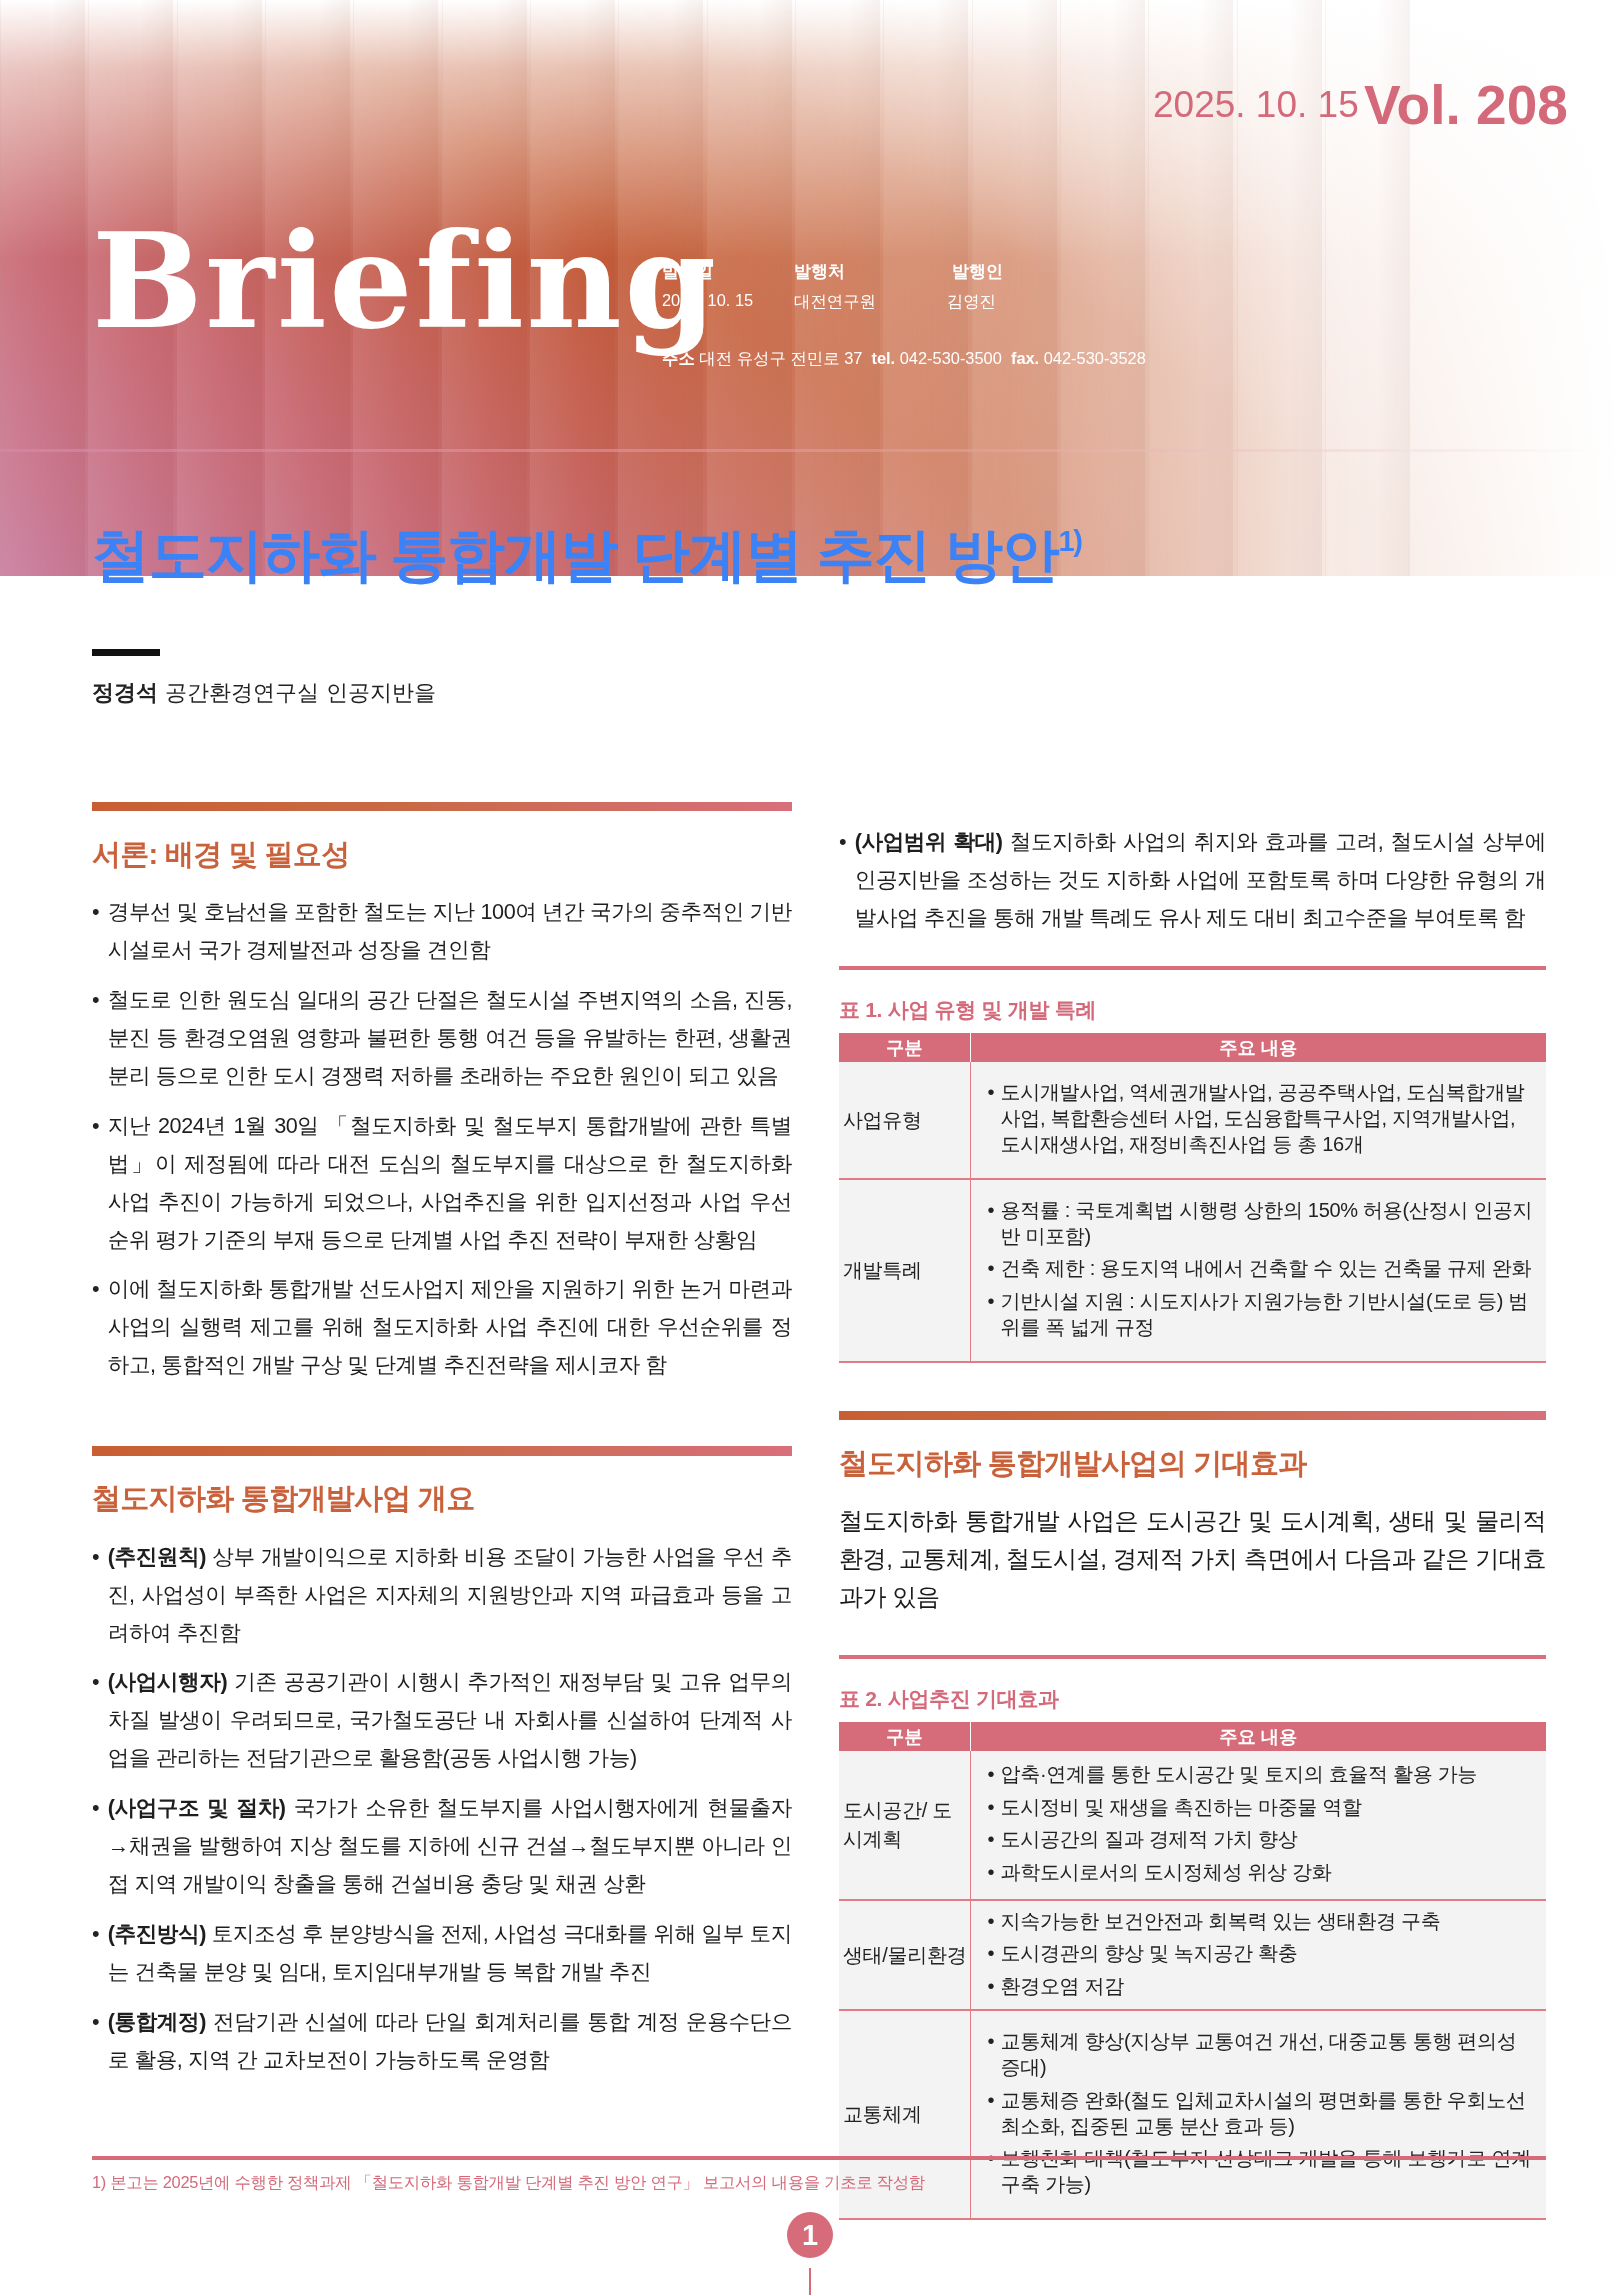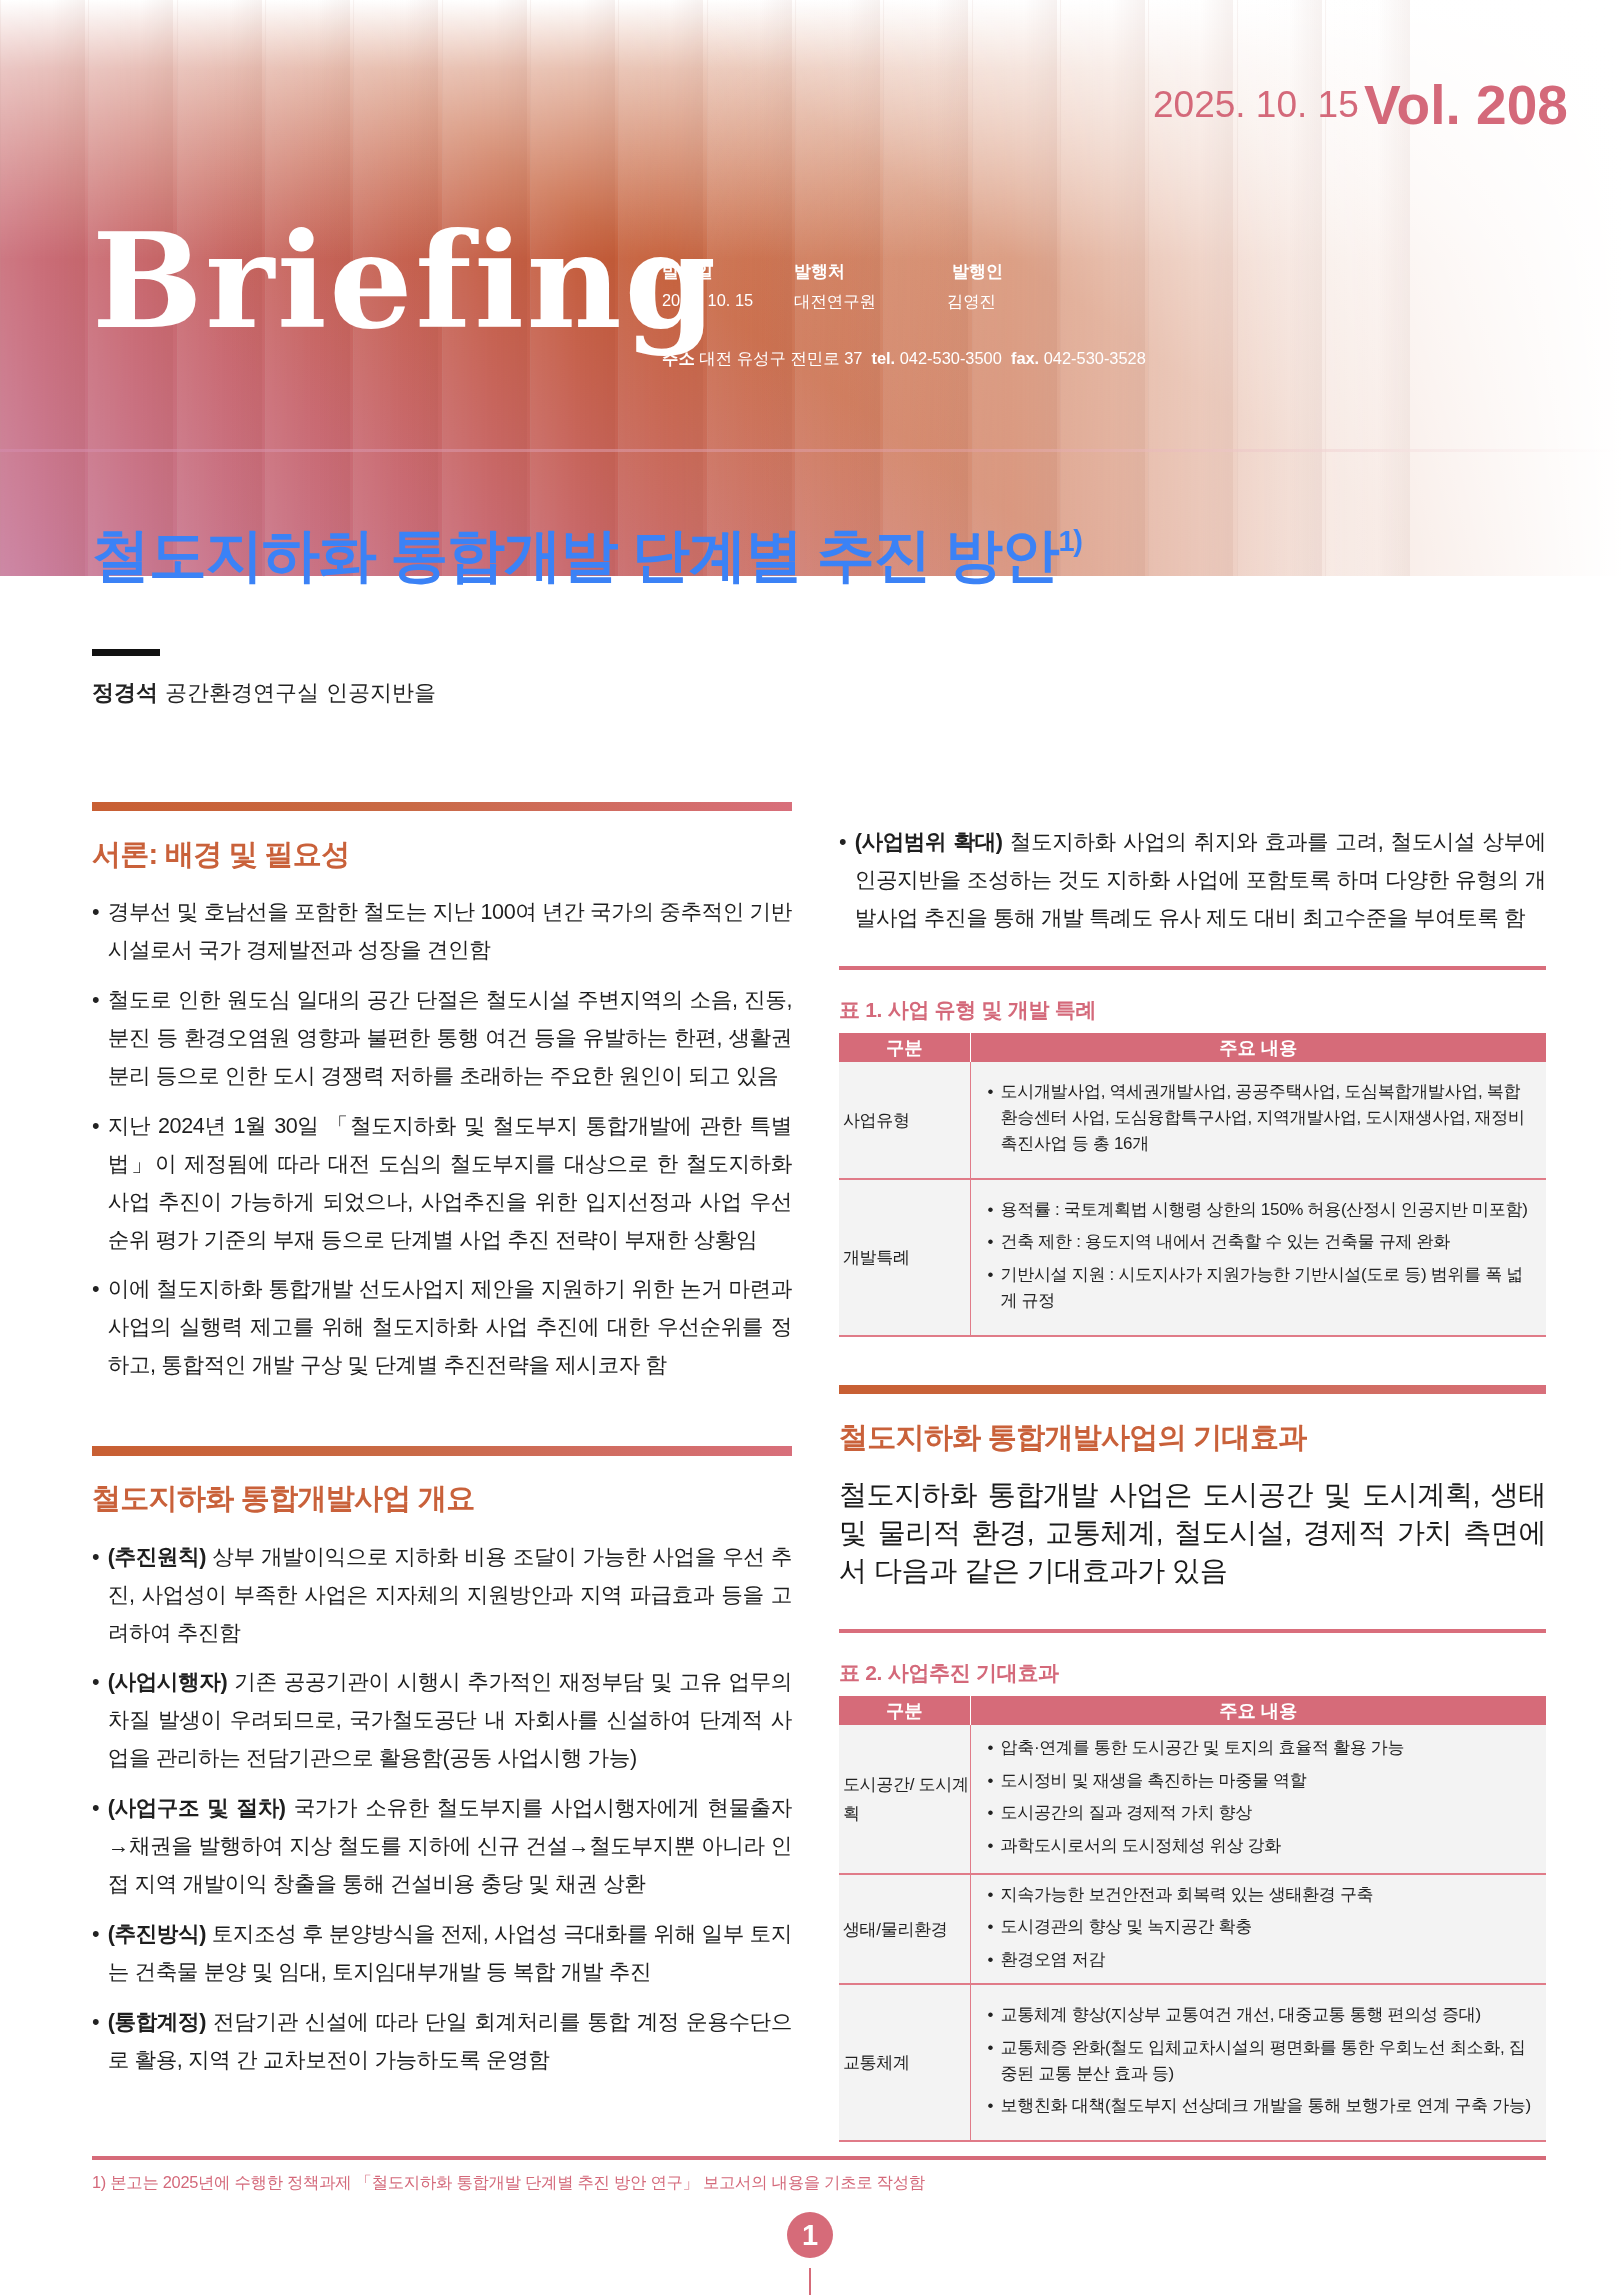--- a/index.html
+++ b/index.html
@@ -49,29 +49,29 @@
   .col-right { position: absolute; left: 839px; top: 823px; width: 707px; }
 
   .sec-rule { height: 9.2px; background: linear-gradient(90deg, #c85f33 0%, #c96a45 45%, #d86f7b 100%); }
   .sec-title { font-size: 29px; font-weight: bold; color: #c9613a; margin-top: 23.6px; letter-spacing: -0.7px; font-family:"Liberation Sans", sans-serif; }
 
   .bullets { list-style: none; margin-top: 18.3px; }
   .bullets li { position: relative; padding-left: 15.7px; font-size: 21.6px; line-height: 38px; color: #1e1e1e; margin-bottom: 11.8px; text-align: justify; letter-spacing: -0.4px; font-family: "Liberation Sans", sans-serif; }
   .bullets li::before { content: "•"; position: absolute; left: 0; top: 0; color:#222; }
   .bullets li b { font-weight: bold; }
 
-  .para { font-size: 28px; line-height: 38px; margin-top: 18.3px; text-align: justify; letter-spacing: -0.4px; font-family: "Liberation Sans", sans-serif; }
+  .para { font-size: 24px; line-height: 38px; margin-top: 18.3px; text-align: justify; letter-spacing: -0.4px; font-family: "Liberation Sans", sans-serif; }
 
   .pink-rule { height: 3.9px; background: #d96e7c; }
   .tbl-caption { font-size: 21px; color: #d4697a; font-weight: bold; margin-top: 26px; font-family:"Liberation Sans", sans-serif; letter-spacing:-0.3px; }
 
   table.data { width: 100%; border-collapse: collapse; margin-top: 9.2px; font-family:"Liberation Sans", sans-serif; }
   table.data th { background: #d66b79; color: #fff; font-size: 18.3px; font-weight: bold; height: 29px; text-align: center; }
   table.data th.k { width: 131px; border-right: 1.3px solid #fff; }
-  table.data td { background: #f3f3f3; font-size: 17px; color: #222; vertical-align: middle; border-bottom: 2px solid #e07b88; letter-spacing:-0.3px; }
+  table.data td { background: #f3f3f3; font-size: 20px; color: #222; vertical-align: middle; border-bottom: 2px solid #e07b88; letter-spacing:-0.3px; }
   table.data td.k { width: 131px; padding-left: 3.9px; border-right: 1.3px solid #e07b88; line-height: 29px; }
   table.data td.v { padding: 14.4px 11.8px 14.4px 17px; }
   table.data td.v ul { list-style: none; }
   table.data td.v li { position: relative; padding-left: 13px; line-height: 26px; margin: 2.6px 0 6.5px; }
   table.data td.v li::before { content: "•"; position:absolute; left:0; top:0; }
 
   
   .foot-rule { position: absolute; left: 92px; top: 2156px; width: 1454px; height: 3.9px; background: #d66b79; }
   .footnote { position: absolute; left: 92px; top: 2172px; font-size: 16.4px; color: #d4697a; font-family:"Liberation Sans", sans-serif; letter-spacing:-0.3px; }
   .page-num { position: absolute; left: 787px; top: 2212px; width: 46px; height: 46px; border-radius: 50%; background: #d66b79; color: #fff; font-size: 29px; font-weight: bold; text-align: center; line-height: 46px; font-family:"Liberation Sans", sans-serif; }

